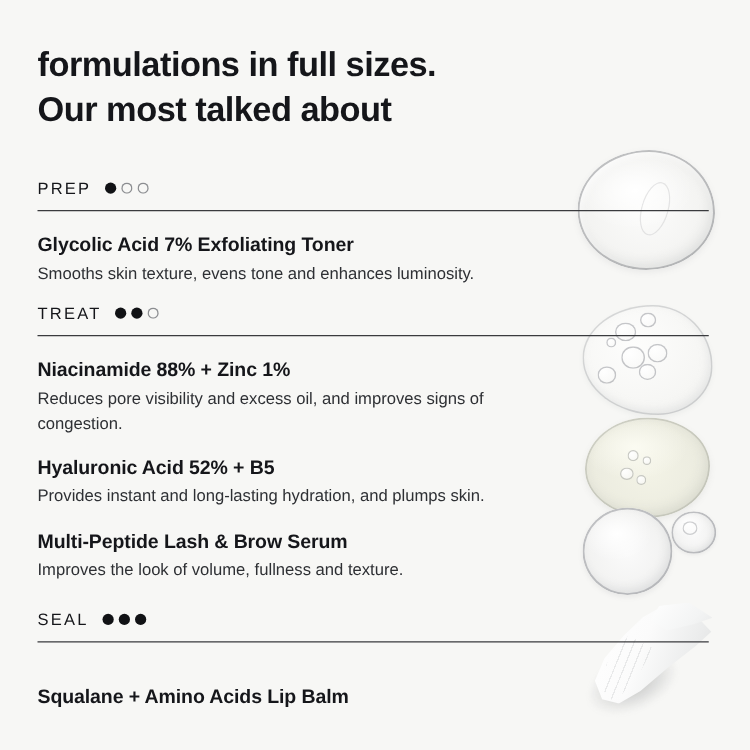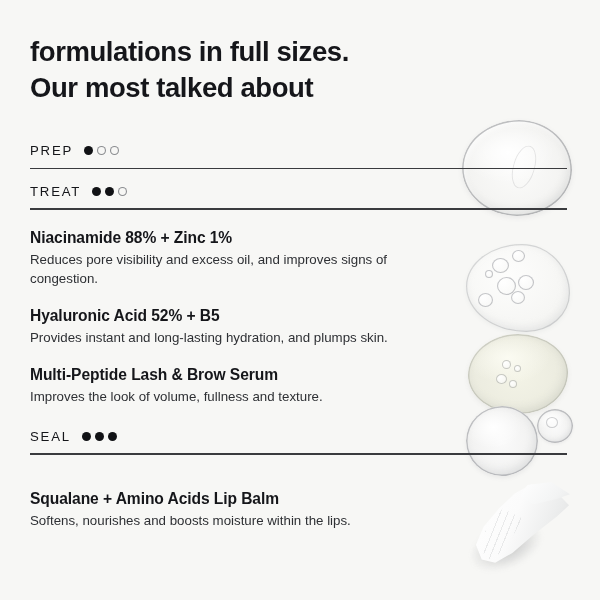--- a/index.html
+++ b/index.html
@@ -237,20 +237,24 @@
       <span class="step-label">PREP</span>
       <span class="dots">
         <span class="dot filled"></span>
         <span class="dot hollow"></span>
         <span class="dot hollow"></span>
       </span>
     </div>
     <div class="rule"></div>
   </section>
 
+  <article class="product p-toner">
+    <div class="product-name">Glycolic Acid 7% Exfoliating Toner</div>
+    <div class="product-desc">Smooths skin texture, evens tone and enhances luminosity.</div>
+  </article>
 
   <section class="step s-treat">
     <div class="step-head">
       <span class="step-label">TREAT</span>
       <span class="dots">
         <span class="dot filled"></span>
         <span class="dot filled"></span>
         <span class="dot hollow"></span>
       </span>
     </div>
@@ -279,16 +283,15 @@
         <span class="dot filled"></span>
         <span class="dot filled"></span>
         <span class="dot filled"></span>
       </span>
     </div>
     <div class="rule"></div>
   </section>
 
   <article class="product p-balm">
     <div class="product-name">Squalane + Amino Acids Lip Balm</div>
-    <div class="product-desc">Softens, nourishes and boosts moisture within the lips.</div>
   </article>
 
 </div>
 
 </body></html>

